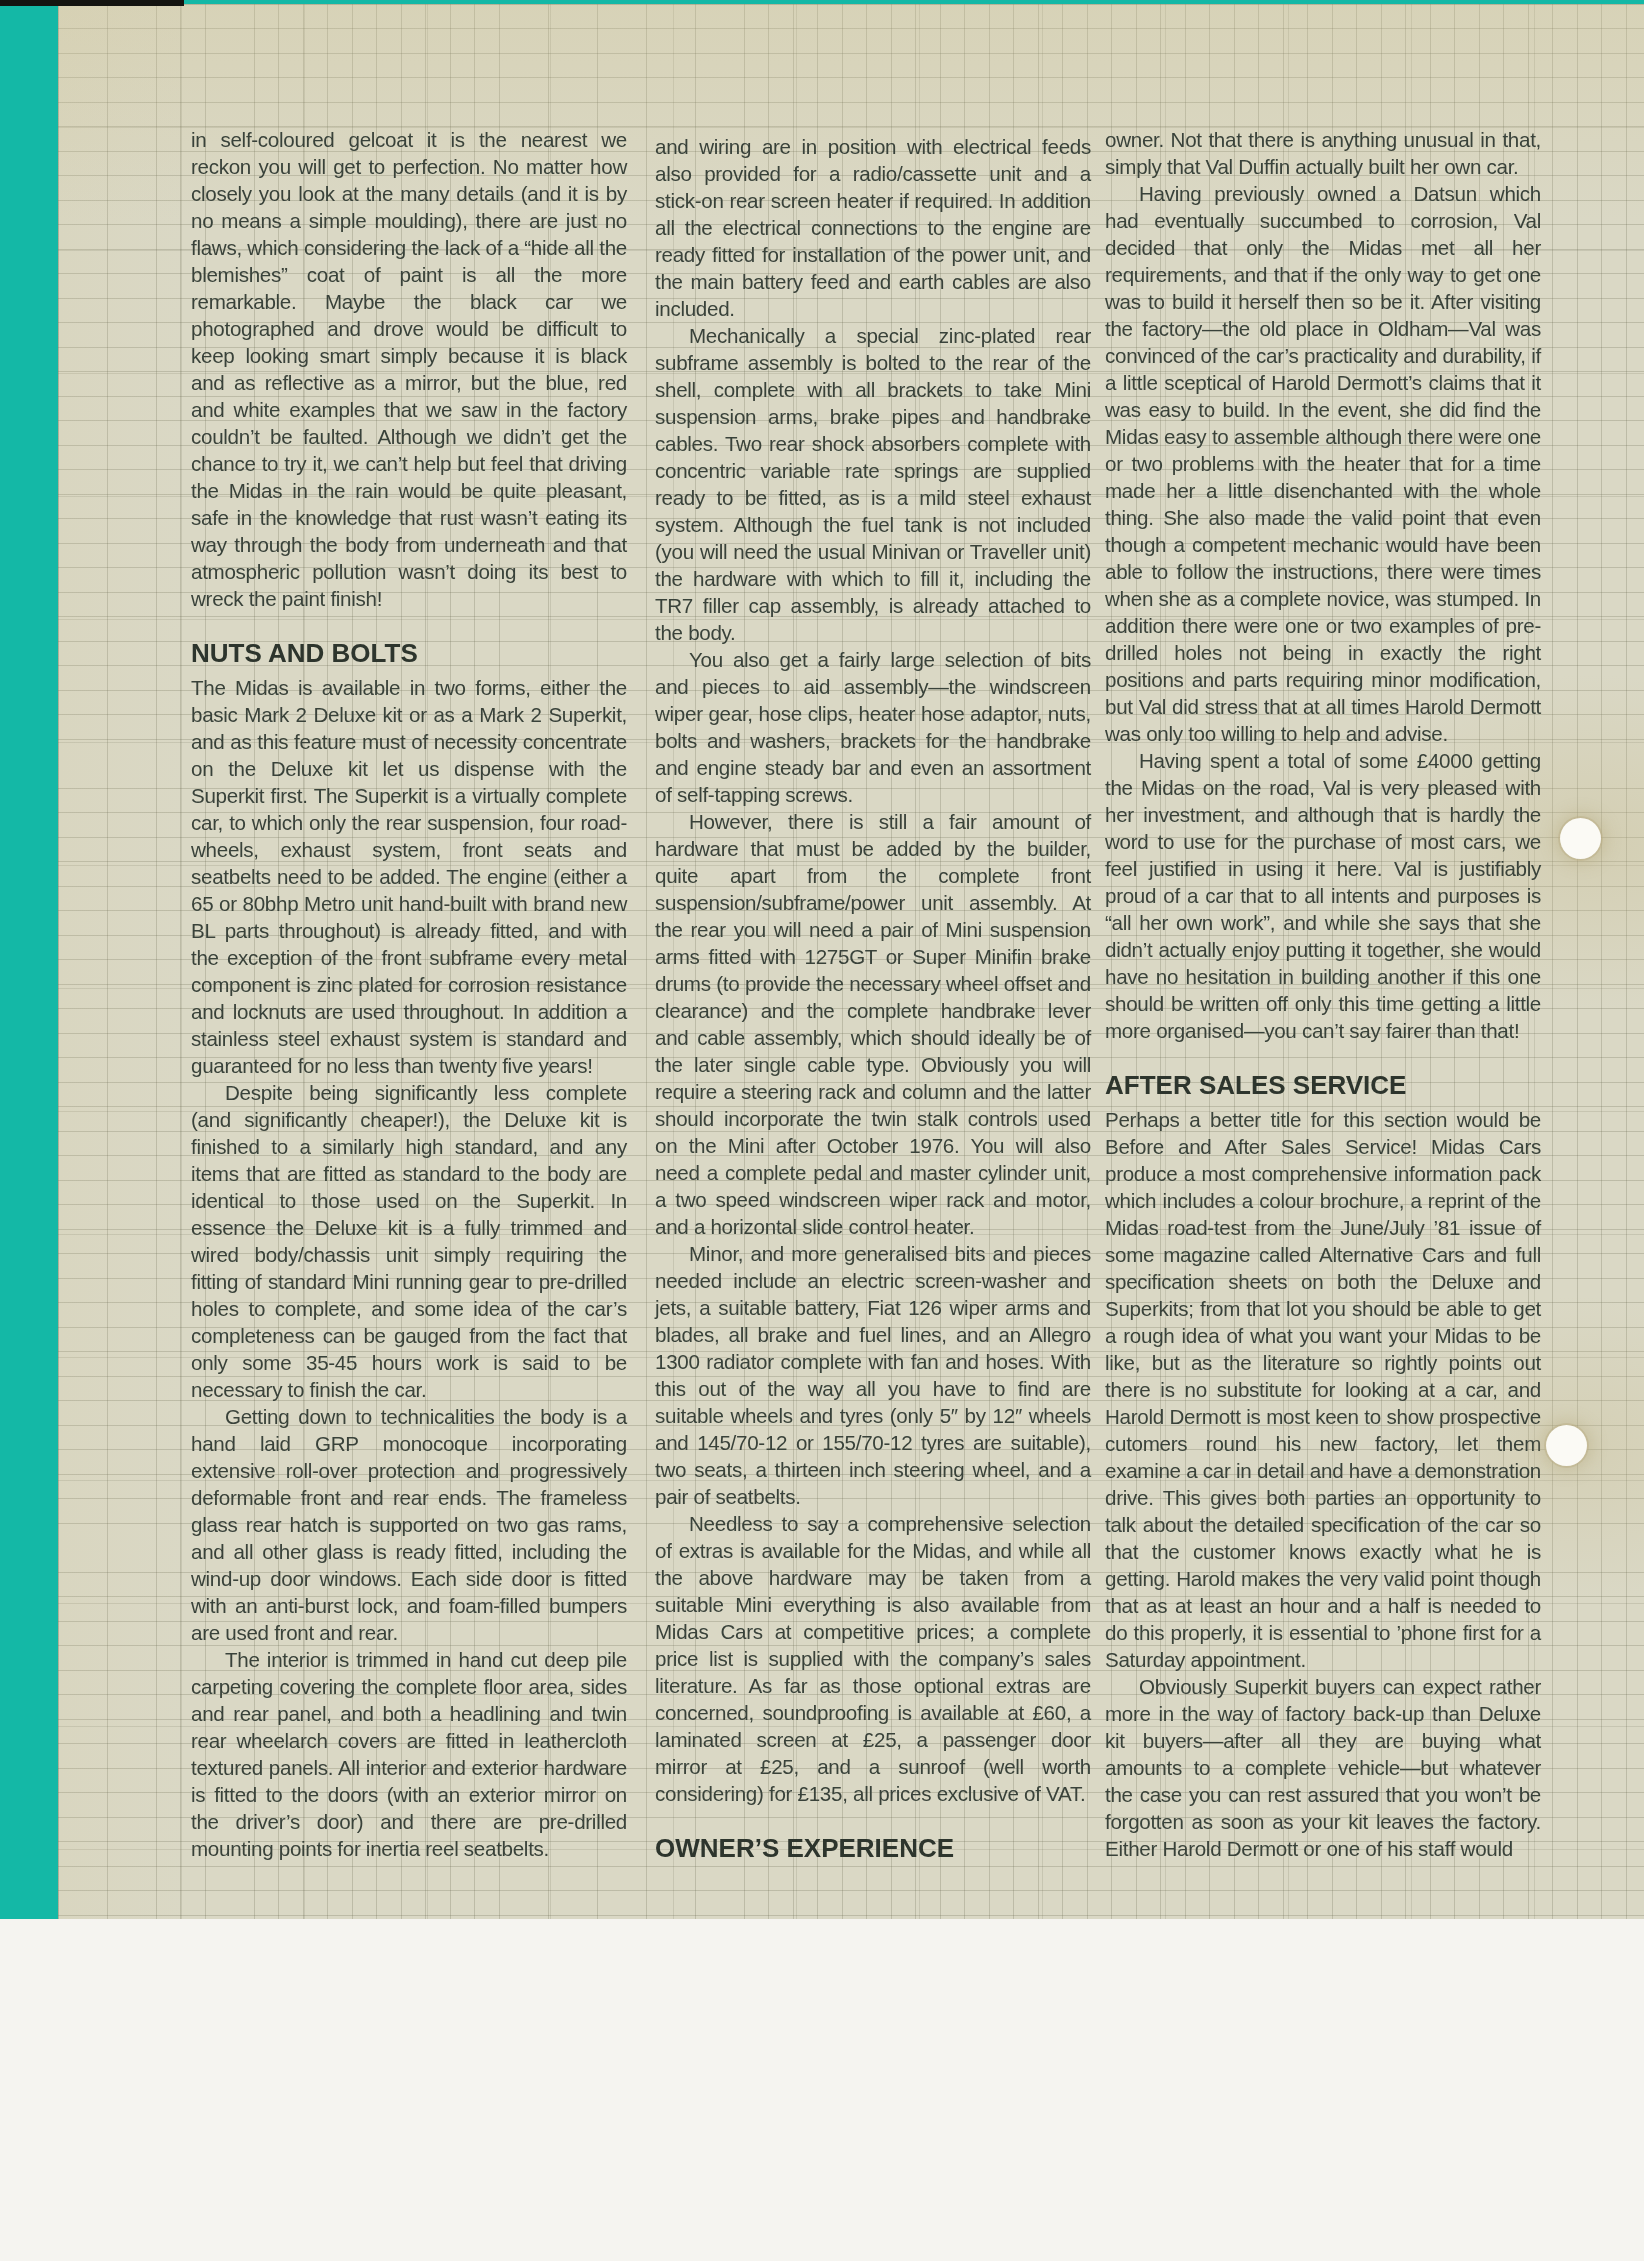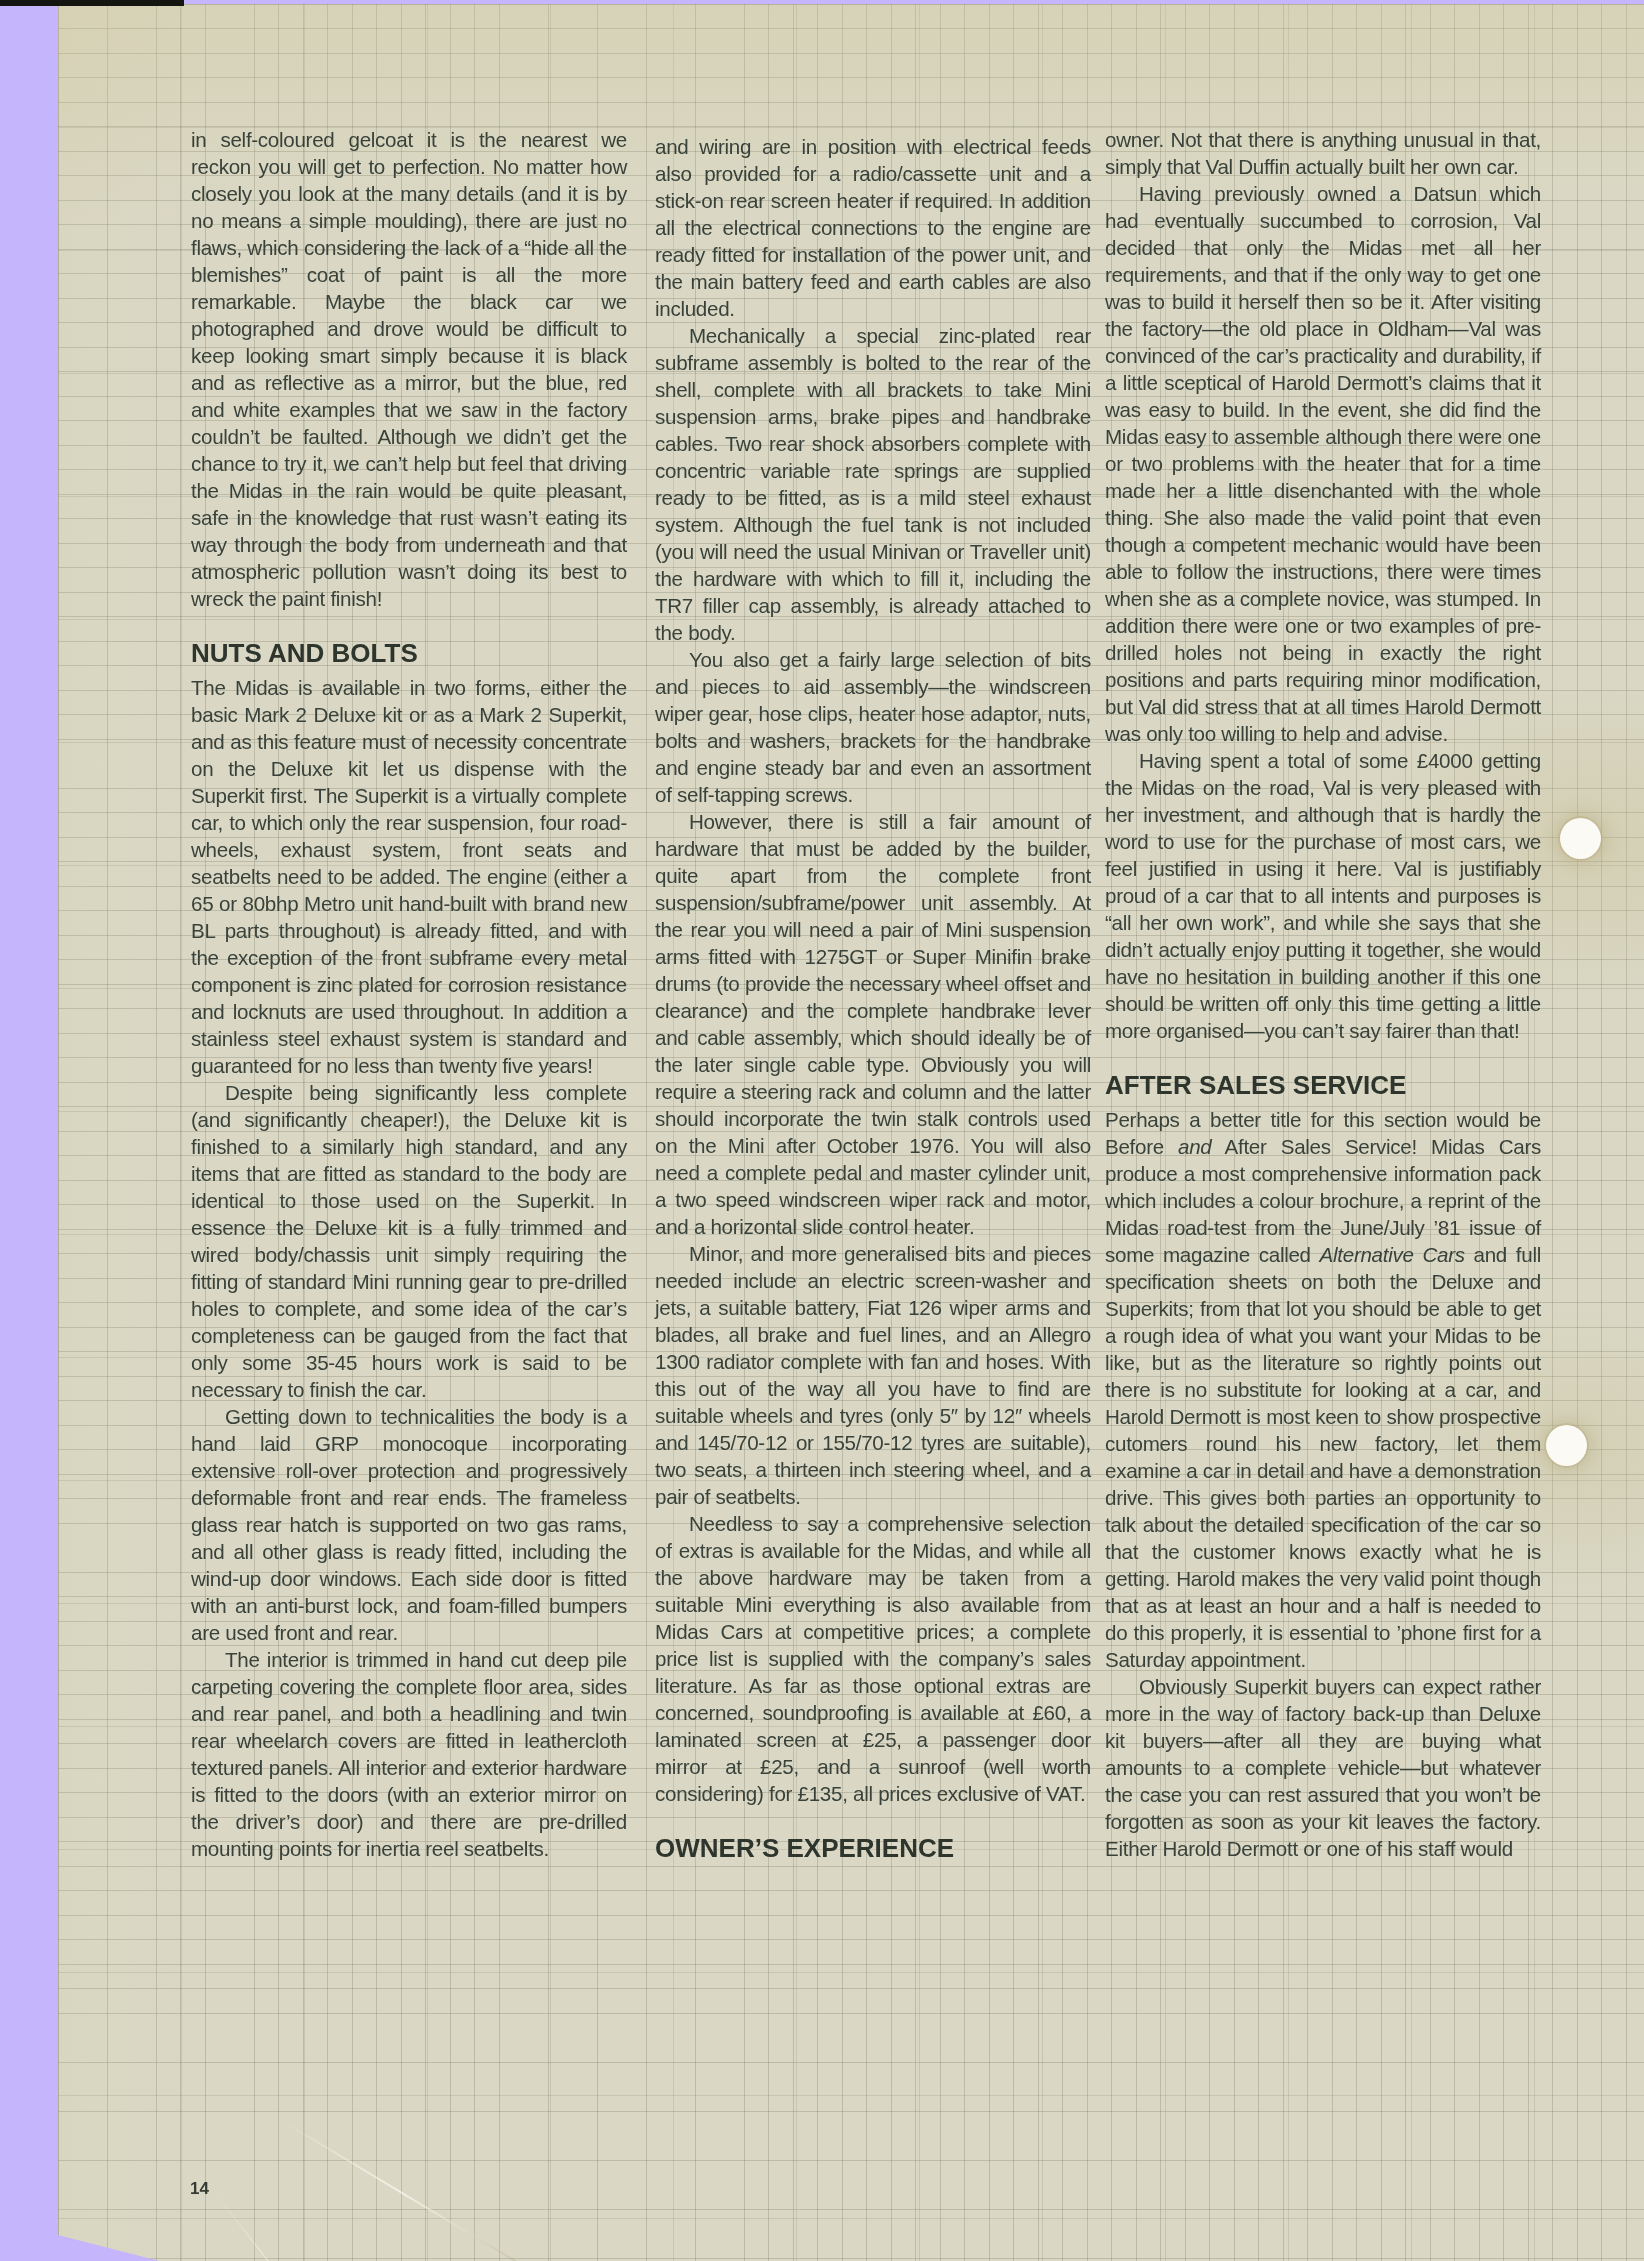--- a/index.html
+++ b/index.html
@@ -4,22 +4,22 @@
 <style>
   html, body {
     margin: 0;
     padding: 0;
     background: #f5f4f0;
     font-family: "Liberation Sans", sans-serif;
   }
   #page {
     position: relative;
     width: 1644px;
-    height: 2261px;
-    background: #c4b5fd;
+    height: 1919px;
+    background: #14b8a6;
     overflow: hidden;
   }
   
   #paper {
     position: absolute;
     left: 58px;
     top: 3.9px;
     width: 1586px;
     height: 2257px;
     background-color: #dad8c5;
@@ -59,21 +59,21 @@
   .para.indent { text-indent: 34px; }
   .heading {
     font-weight: bold;
     font-size: 26px;
     line-height: 30px;
     letter-spacing: 0;
     color: #2d352d;
     margin: 26px 0 6.4px 0;
     text-align: left;
   }
-  .it { font-style: italic; }
+  .it { }
   #page-number {
     position: absolute;
     left: 190px;
     top: 2179px;
     font-size: 17px;
     font-weight: bold;
     color: #343c34;
     letter-spacing: 0;
   }
   .hole-punch {

